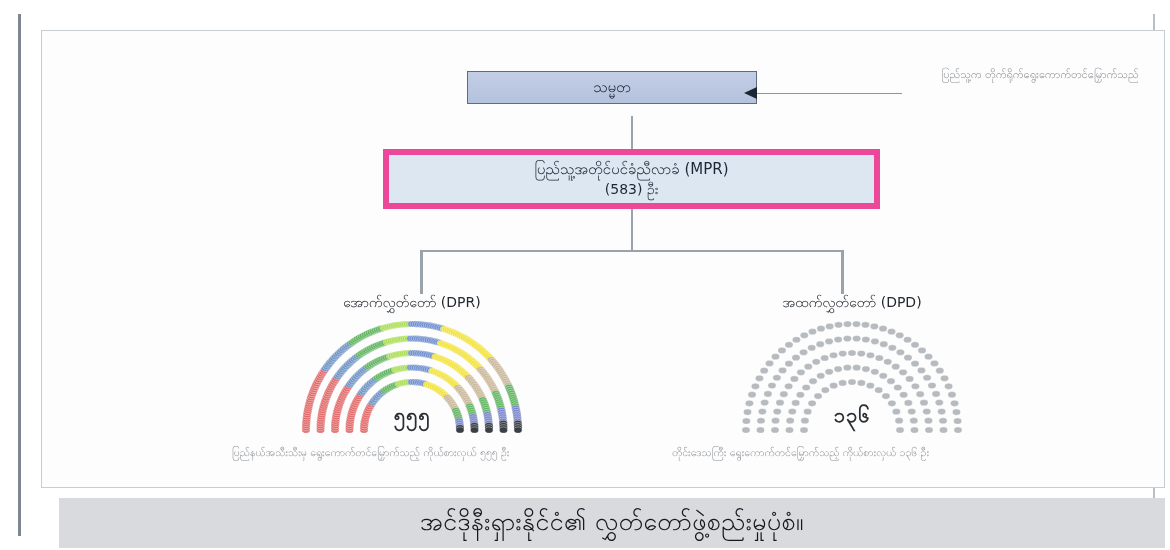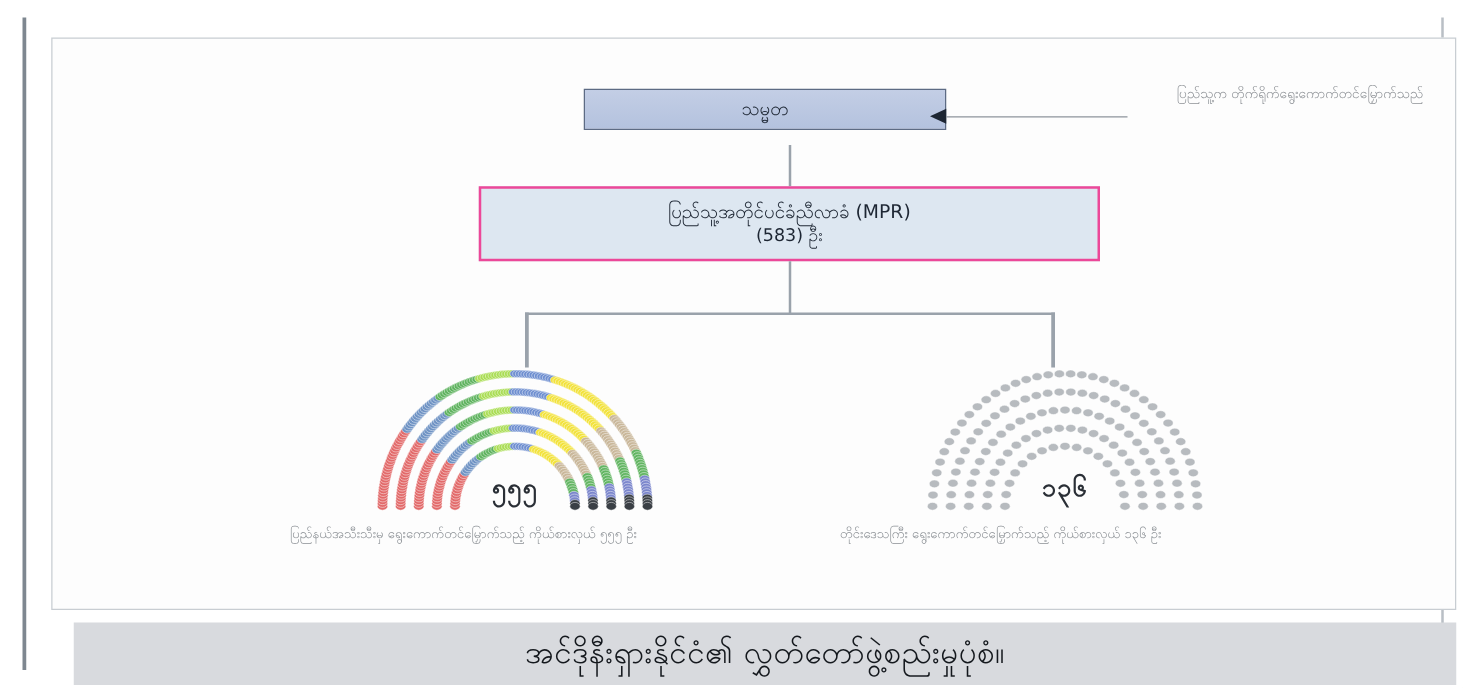--- a/index.html
+++ b/index.html
@@ -29,21 +29,21 @@
     display:flex;flex-direction:column;align-items:center;justify-content:center;
     text-align:center;line-height:1.35;
   }
   .box-president{
     left:425px;top:40px;width:290px;height:33px;
     background:linear-gradient(180deg,#c3cee5 0%,#b4c2de 100%);
     font-size:15px;color:#1d2633;
   }
   .box-mpr{
     left:341px;top:118px;width:497px;height:60px;
-    background:#dde7f1;border:2px solid #ec4899;
+    background:#dde7f1;border:6px solid #ec4899;
     font-size:15px;color:#1d2633;
   }
   .box-mpr .line2{font-size:14px;}
 
   
   .conn{position:absolute;background:#9aa2ab;}
   .v-pres-mpr{left:589px;top:85px;width:2px;height:33px;}
   .v-mpr-bus{left:589px;top:178px;width:2px;height:42px;}
   .h-bus{left:378px;top:219px;width:424px;height:2px;}
   .v-left-drop{left:378px;top:219px;width:3px;height:44px;}
@@ -114,20 +114,21 @@
         <span>ပြည်သူ့အတိုင်ပင်ခံညီလာခံ (MPR)</span>
         <span class="line2">(583) ဦး</span>
       </div>
 
       <div class="conn v-mpr-bus"></div>
       <div class="conn h-bus"></div>
       <div class="conn v-left-drop"></div>
       <div class="conn v-right-drop"></div>
 
       <div class="chamber chamber-dpr">
+        <div class="chamber-title">အောက်လွှတ်တော် (DPR)</div>
         <div class="arc-wrap">
           <svg class="arc-svg" id="arc-dpr" width="360" height="120" viewBox="0 0 360 120">
               <ellipse cx="132.00" cy="112.00" rx="4.1" ry="3.1" fill="#e26a6a" stroke="rgba(255,255,255,0.55)" stroke-width="0.7"></ellipse>
               <ellipse cx="117.50" cy="112.00" rx="4.1" ry="3.1" fill="#e26a6a" stroke="rgba(255,255,255,0.55)" stroke-width="0.7"></ellipse>
               <ellipse cx="103.00" cy="112.00" rx="4.1" ry="3.1" fill="#e26a6a" stroke="rgba(255,255,255,0.55)" stroke-width="0.7"></ellipse>
               <ellipse cx="88.50" cy="112.00" rx="4.1" ry="3.1" fill="#e26a6a" stroke="rgba(255,255,255,0.55)" stroke-width="0.7"></ellipse>
               <ellipse cx="74.00" cy="112.00" rx="4.1" ry="3.1" fill="#e26a6a" stroke="rgba(255,255,255,0.55)" stroke-width="0.7"></ellipse>
               <ellipse cx="74.02" cy="109.81" rx="4.1" ry="3.1" fill="#e26a6a" stroke="rgba(255,255,255,0.55)" stroke-width="0.7"></ellipse>
               <ellipse cx="88.53" cy="109.81" rx="4.1" ry="3.1" fill="#e26a6a" stroke="rgba(255,255,255,0.55)" stroke-width="0.7"></ellipse>
               <ellipse cx="103.03" cy="109.80" rx="4.1" ry="3.1" fill="#e26a6a" stroke="rgba(255,255,255,0.55)" stroke-width="0.7"></ellipse>
@@ -678,20 +679,21 @@
               <ellipse cx="257.00" cy="112.00" rx="4.1" ry="3.1" fill="#3a3f45" stroke="rgba(255,255,255,0.55)" stroke-width="0.7"></ellipse>
               <ellipse cx="271.50" cy="112.00" rx="4.1" ry="3.1" fill="#3a3f45" stroke="rgba(255,255,255,0.55)" stroke-width="0.7"></ellipse>
               <ellipse cx="286.00" cy="112.00" rx="4.1" ry="3.1" fill="#3a3f45" stroke="rgba(255,255,255,0.55)" stroke-width="0.7"></ellipse>
             </svg>
           <div class="seat-count">၅၅၅</div>
         </div>
         <div class="chamber-note">ပြည်နယ်အသီးသီးမှ ရွေးကောက်တင်မြှောက်သည့် ကိုယ်စားလှယ် ၅၅၅ ဦး</div>
       </div>
 
       <div class="chamber chamber-dpd">
+        <div class="chamber-title">အထက်လွှတ်တော် (DPD)</div>
         <div class="arc-wrap">
           <svg class="arc-svg" id="arc-dpd" width="360" height="120" viewBox="0 0 360 120">
               <ellipse cx="132.00" cy="112.00" rx="4.1" ry="3.1" fill="#b7bbbf" stroke="rgba(255,255,255,0.55)" stroke-width="0.7"></ellipse>
               <ellipse cx="117.50" cy="112.00" rx="4.1" ry="3.1" fill="#b7bbbf" stroke="rgba(255,255,255,0.55)" stroke-width="0.7"></ellipse>
               <ellipse cx="103.00" cy="112.00" rx="4.1" ry="3.1" fill="#b7bbbf" stroke="rgba(255,255,255,0.55)" stroke-width="0.7"></ellipse>
               <ellipse cx="88.50" cy="112.00" rx="4.1" ry="3.1" fill="#b7bbbf" stroke="rgba(255,255,255,0.55)" stroke-width="0.7"></ellipse>
               <ellipse cx="74.00" cy="112.00" rx="4.1" ry="3.1" fill="#b7bbbf" stroke="rgba(255,255,255,0.55)" stroke-width="0.7"></ellipse>
               <ellipse cx="74.38" cy="103.01" rx="4.1" ry="3.1" fill="#b7bbbf" stroke="rgba(255,255,255,0.55)" stroke-width="0.7"></ellipse>
               <ellipse cx="88.97" cy="102.74" rx="4.1" ry="3.1" fill="#b7bbbf" stroke="rgba(255,255,255,0.55)" stroke-width="0.7"></ellipse>
               <ellipse cx="103.56" cy="102.72" rx="4.1" ry="3.1" fill="#b7bbbf" stroke="rgba(255,255,255,0.55)" stroke-width="0.7"></ellipse>

